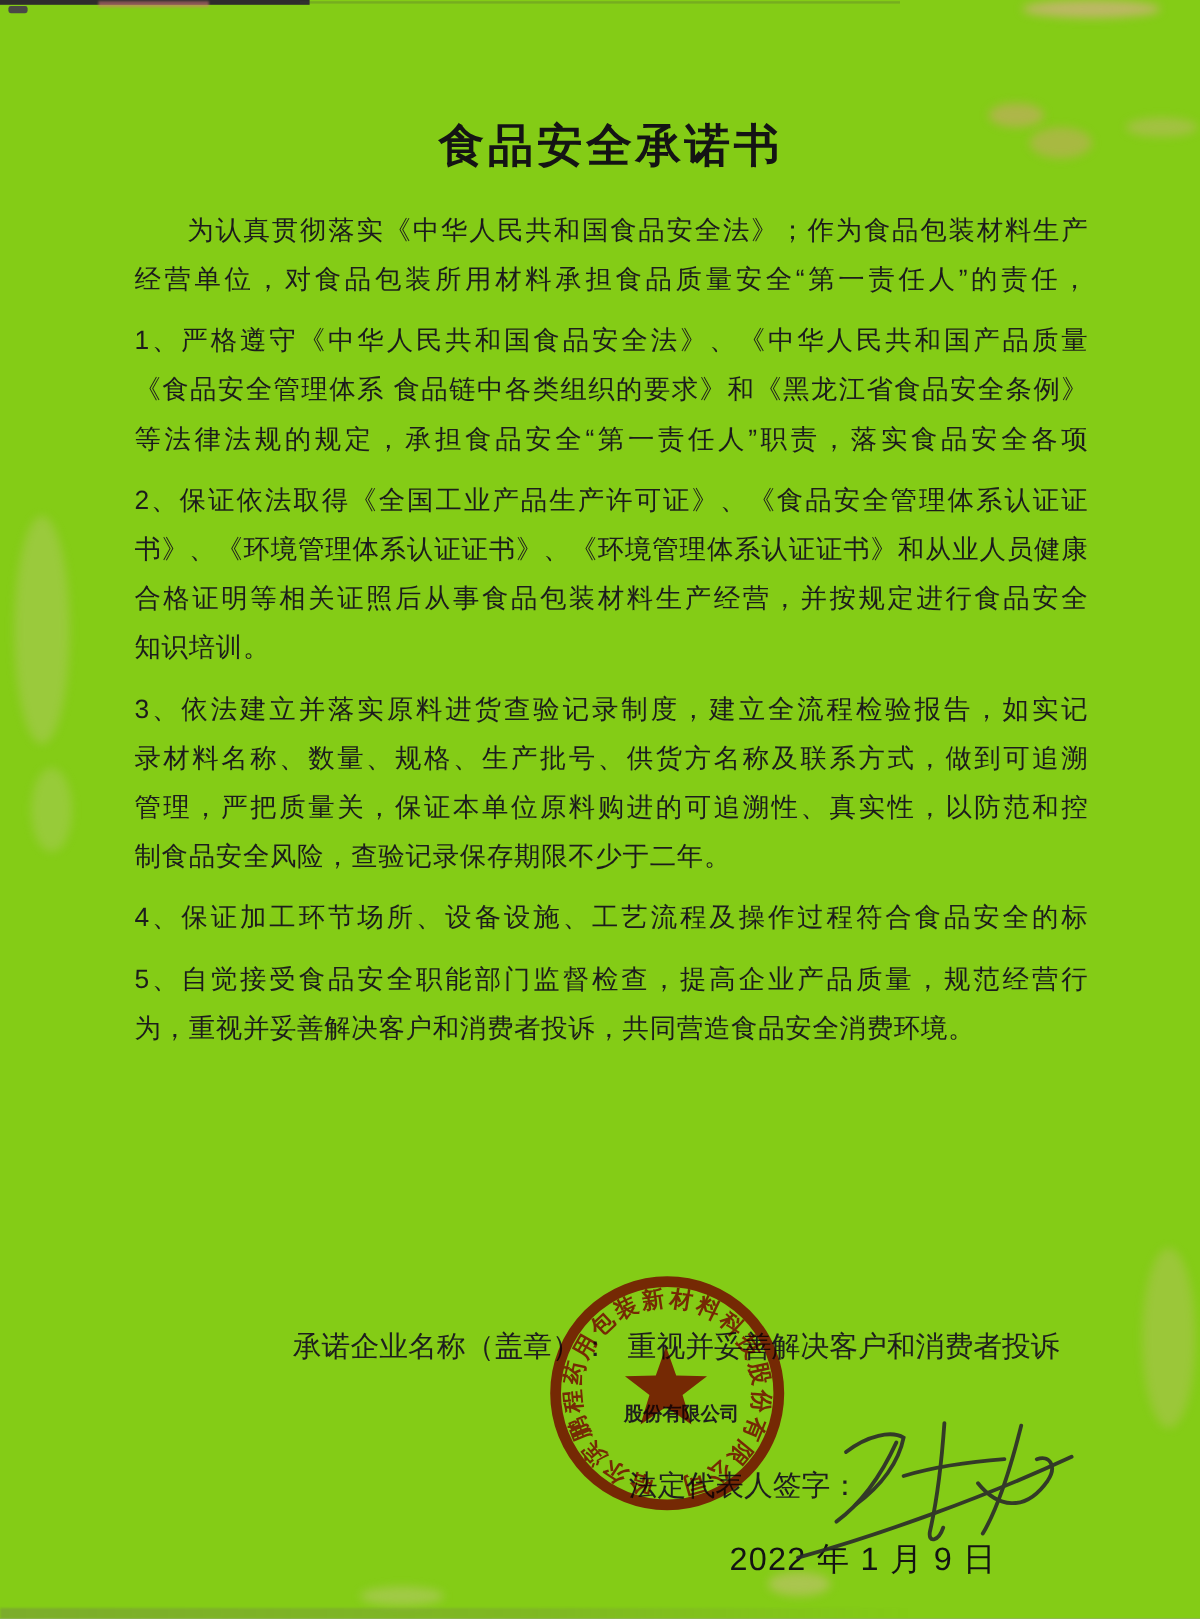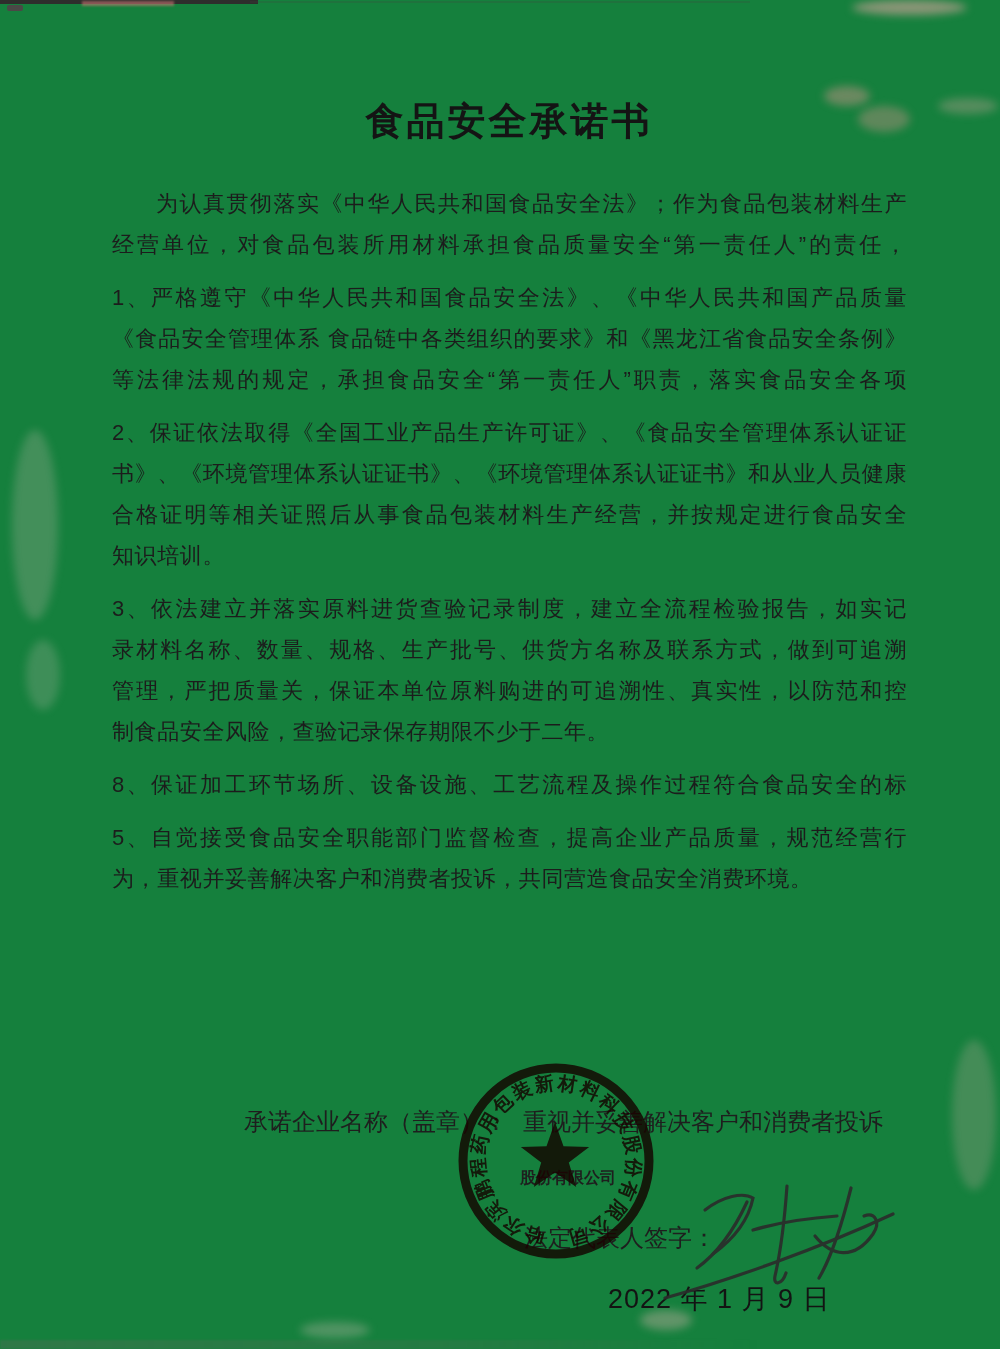--- a/index.html
+++ b/index.html
@@ -1,20 +1,20 @@
 <!DOCTYPE html>
 <html lang="zh"><head>
 <meta charset="utf-8">
 <style>
   html,body{margin:0;padding:0;background:#9a9a9a;}
   .page{
     position:relative;
     width:1000px;height:1349px;
     margin:0 auto;
-    background:#15803d;
+    background:#84cc16;
     overflow:hidden;
     font-family:"Liberation Sans",sans-serif;
     color:#1e1e1e;
   }
   
   .art{position:absolute;pointer-events:none;}
   .top-line{left:0;top:0;width:258px;height:4px;background:#2e2d2c;}
   .top-line-fade{left:250px;top:1px;width:500px;height:2px;background:rgba(70,66,64,.22);}
   .top-line-pink{left:82px;top:1px;width:92px;height:5px;background:rgba(214,120,120,.55);filter:blur(1px);}
   .corner-mark{left:7px;top:5px;width:16px;height:6px;background:#4a4846;border-radius:2px;filter:blur(.5px);}
@@ -36,21 +36,21 @@
     position:absolute;left:0;top:96px;width:100%;
     text-align:center;padding-left:18px;box-sizing:border-box;
     font-family:"Liberation Serif",serif;
     font-size:38px;font-weight:bold;letter-spacing:3px;color:#141414;
   }
   
   .body-block{
     position:absolute;left:112px;top:171px;width:795px;
     font-size:22px;font-weight:500;letter-spacing:.6px;color:#1c1c1c;
   }
-  .para{margin:12px 0 10px 0;}
+  .para{margin:0 0 10px 0;}
   .line{height:41px;line-height:41px;white-space:nowrap;}
   .line.fill{white-space:normal;text-align:justify;text-align-last:justify;height:41px;overflow:hidden;}
   .line.indent{padding-left:44px;}
   
   .f-abs{position:absolute;white-space:nowrap;}
   .company-label{left:244px;top:1106px;font-size:24px;font-weight:500;}
   .company-name1{left:523px;top:1106px;font-size:24px;font-weight:500;}
   .company-name2{left:520px;top:1168px;font-size:16px;font-weight:700;}
   .signer-label{left:524px;top:1222px;font-size:24px;font-weight:500;}
   .date-line{left:608px;top:1281px;font-size:27px;font-weight:500;letter-spacing:1px;color:#131313;}
@@ -101,21 +101,21 @@
         <div class="line fill">合格证明等相关证照后从事食品包装材料生产经营，并按规定进行食品安全</div>
         <div class="line">知识培训。</div>
       </div>
       <div class="para">
         <div class="line fill">3、依法建立并落实原料进货查验记录制度，建立全流程检验报告，如实记</div>
         <div class="line fill">录材料名称、数量、规格、生产批号、供货方名称及联系方式，做到可追溯</div>
         <div class="line fill">管理，严把质量关，保证本单位原料购进的可追溯性、真实性，以防范和控</div>
         <div class="line">制食品安全风险，查验记录保存期限不少于二年。</div>
       </div>
       <div class="para">
-        <div class="line fill">8、保证加工环节场所、设备设施、工艺流程及操作过程符合食品安全的标</div>
+        <div class="line fill">4、保证加工环节场所、设备设施、工艺流程及操作过程符合食品安全的标</div>
       </div>
       <div class="para">
         <div class="line fill">5、自觉接受食品安全职能部门监督检查，提高企业产品质量，规范经营行</div>
         <div class="line">为，重视并妥善解决客户和消费者投诉，共同营造食品安全消费环境。</div>
       </div>
     </div>
 
   <div class="f-abs company-label">承诺企业名称（盖章）：</div>
   <div class="f-abs company-name1">重视并妥善解决客户和消费者投诉</div>
   <div class="f-abs company-name2">股份有限公司</div>

